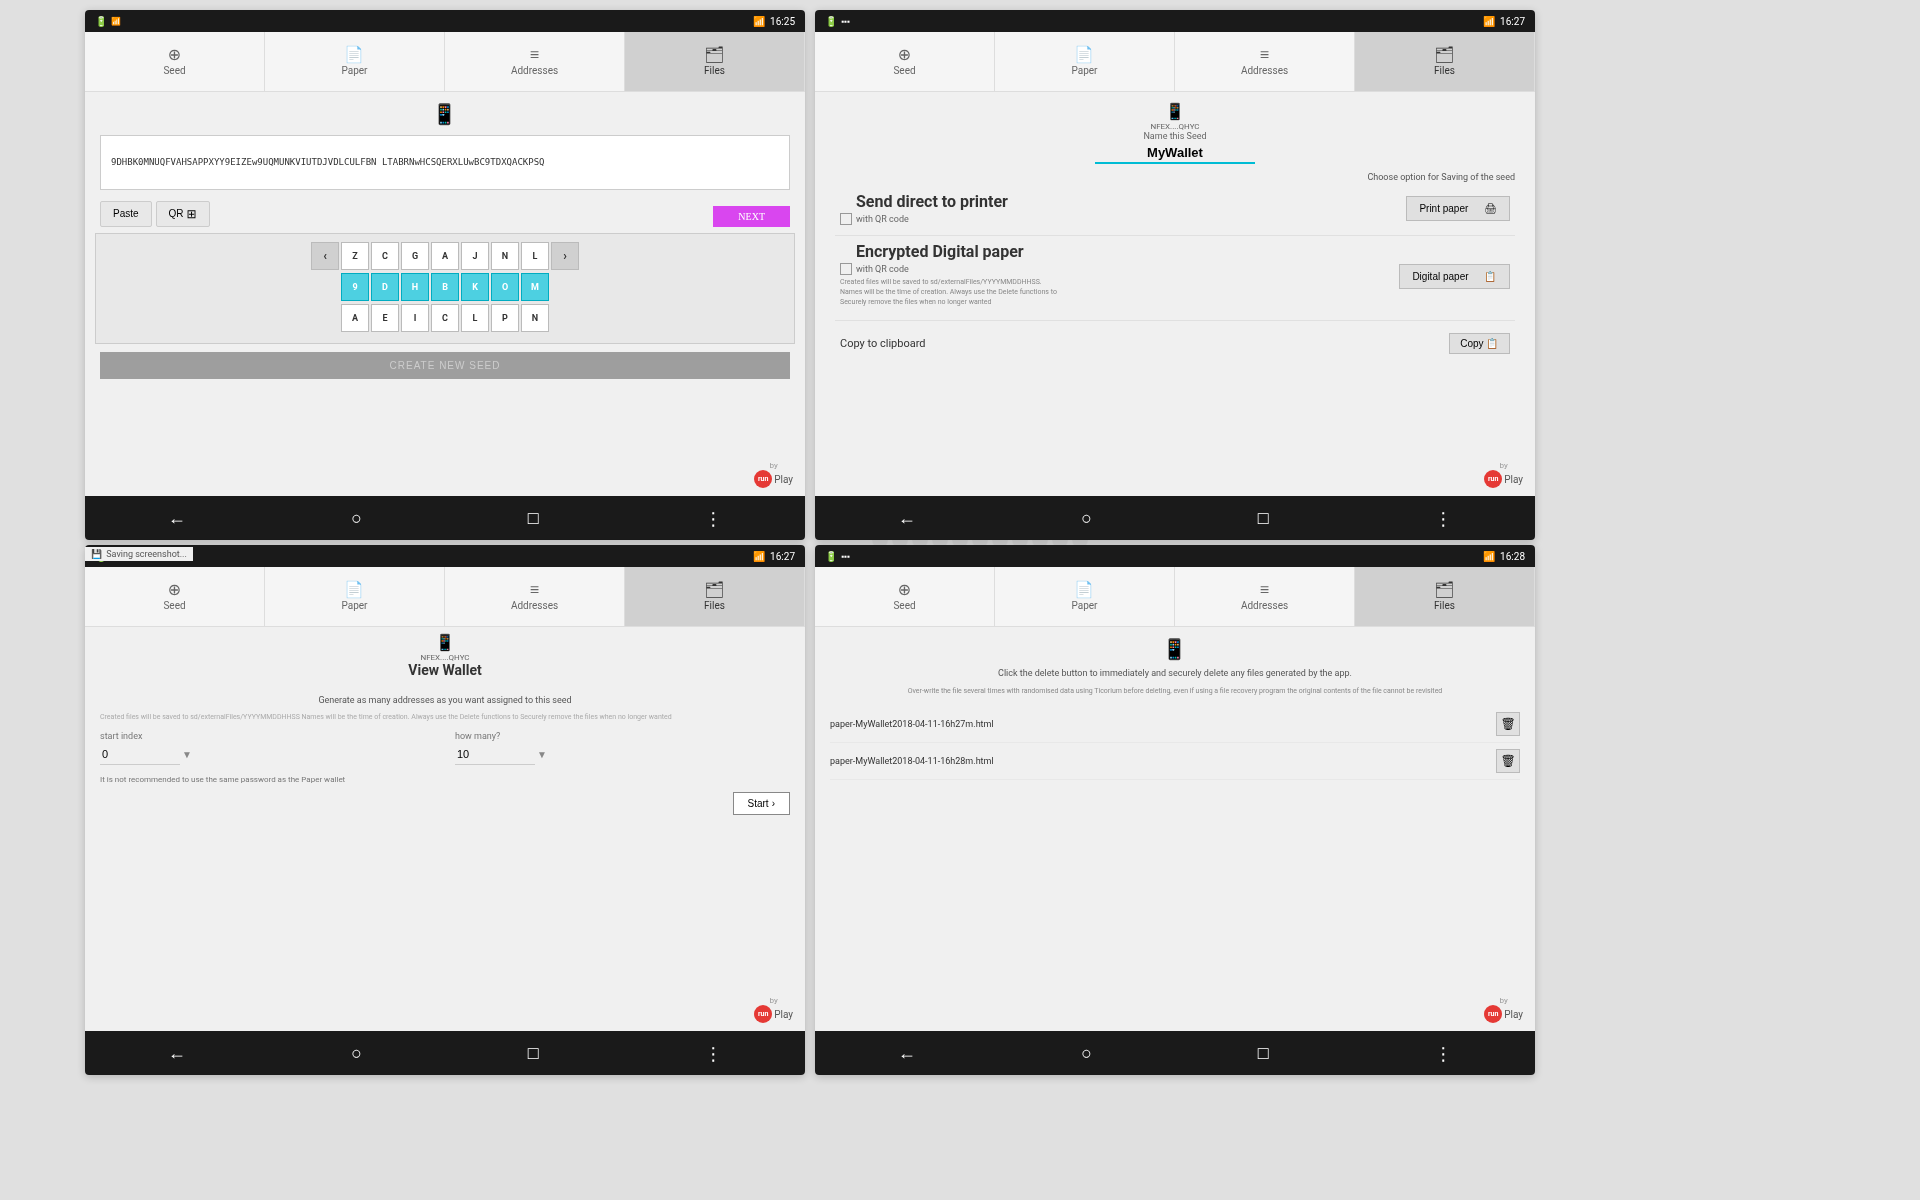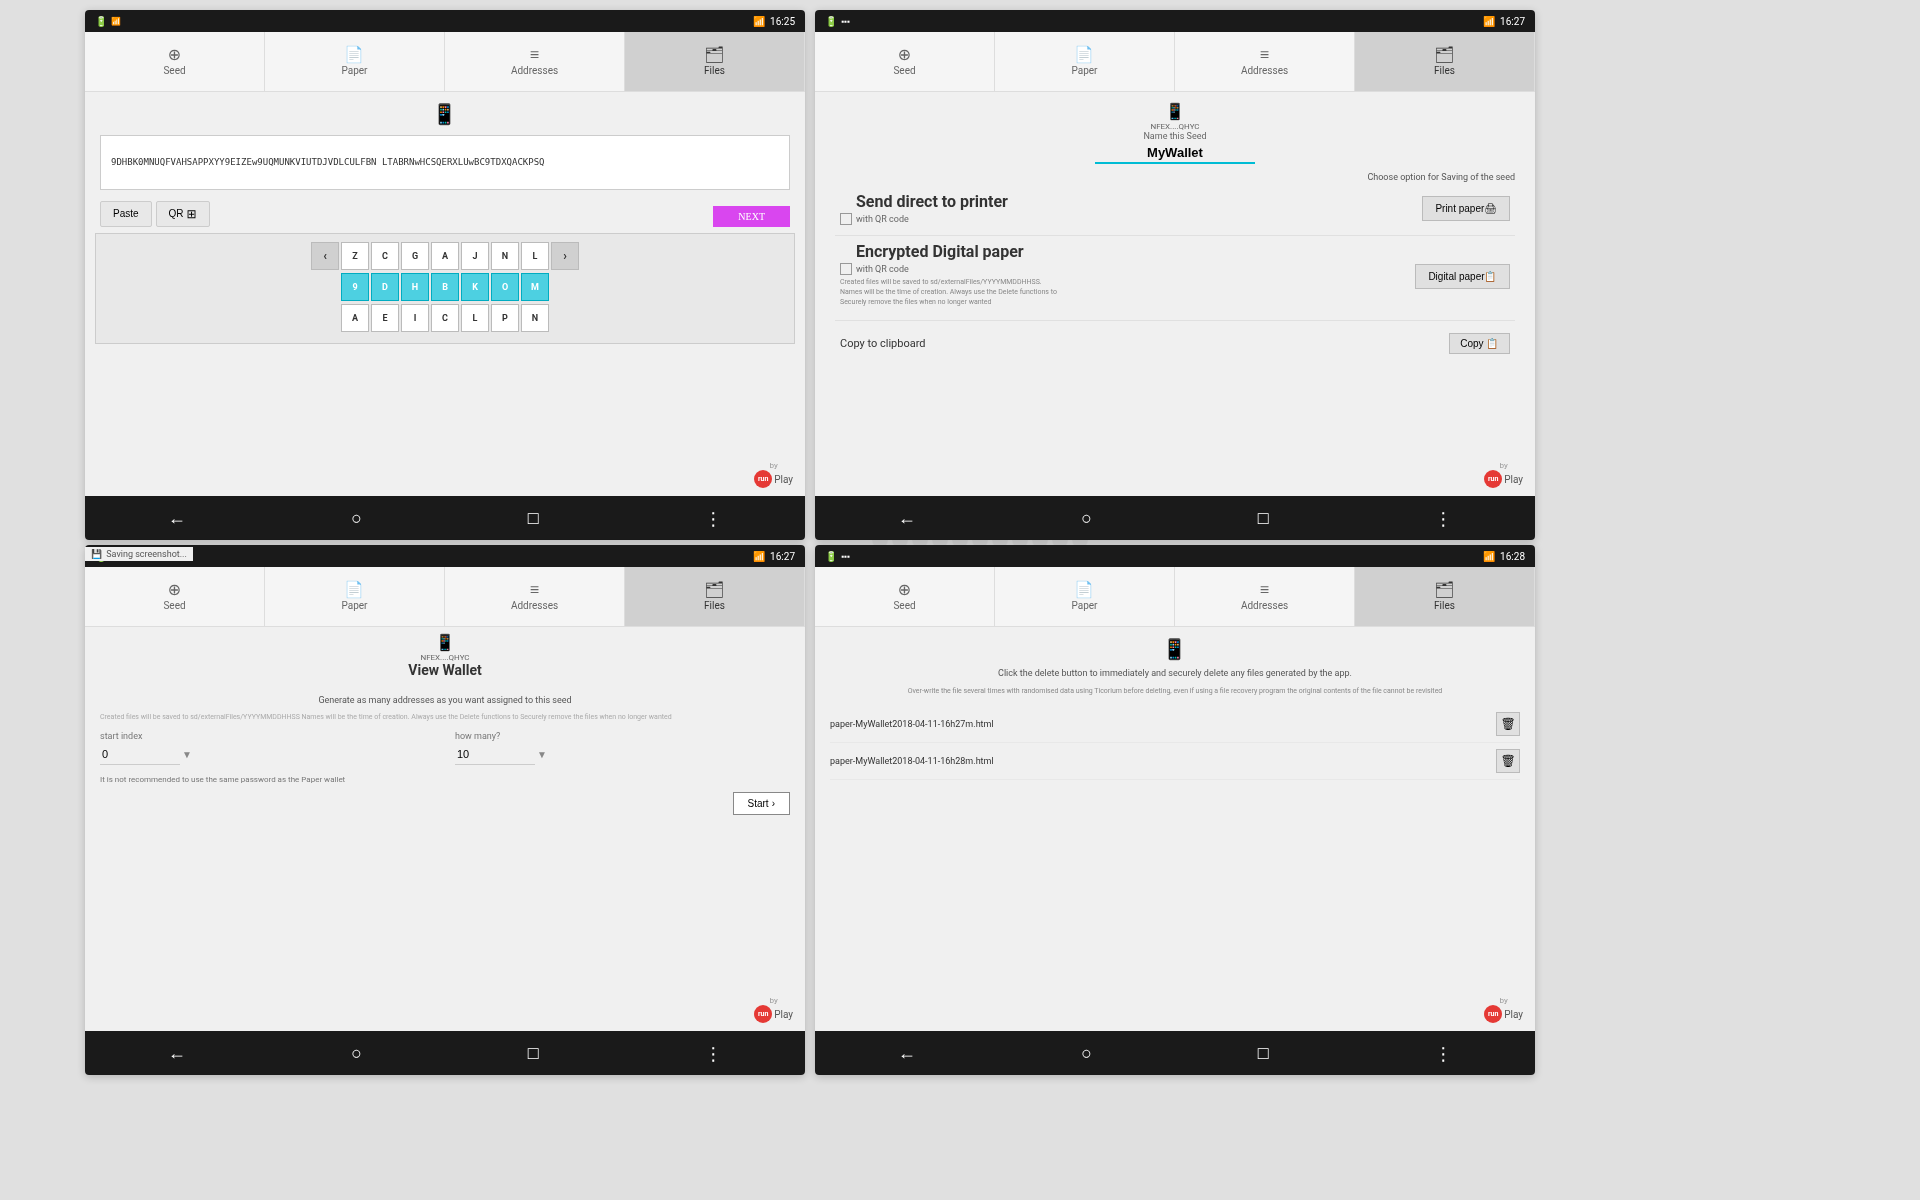--- a/index.html
+++ b/index.html
@@ -292,21 +292,21 @@
     }
 
     .print-btn {
       background: #e0e0e0;
       border: 1px solid #bbb;
       padding: 6px 12px;
       font-size: 10px;
       cursor: pointer;
       display: flex;
       align-items: center;
-      gap: 0;
+      gap: 16px;
     }
 
     .divider-line {
       border: none;
       border-top: 1px solid #e0e0e0;
       margin: 6px 0;
     }
 
     .copy-row {
       display: flex;
@@ -679,20 +679,21 @@
         <div class="key">A</div>
         <div class="key">E</div>
         <div class="key">I</div>
         <div class="key">C</div>
         <div class="key">L</div>
         <div class="key">P</div>
         <div class="key">N</div>
       </div>
     </div>
 
+    <button class="create-seed-btn">CREATE NEW SEED</button>
 
     <div style="position:absolute; bottom:52px; right:12px; display:flex; flex-direction:column; align-items:center;">
       <span style="font-size:8px;color:#999;">by</span>
       <div style="display:flex;align-items:center;gap:2px;">
         <div style="width:18px;height:18px;background:#e53935;border-radius:50%;display:flex;align-items:center;justify-content:center;color:white;font-size:7px;font-weight:bold;">run</div>
         <span style="font-size:10px;color:#555;">Play</span>
       </div>
     </div>
 
     <div class="bottom-nav">

